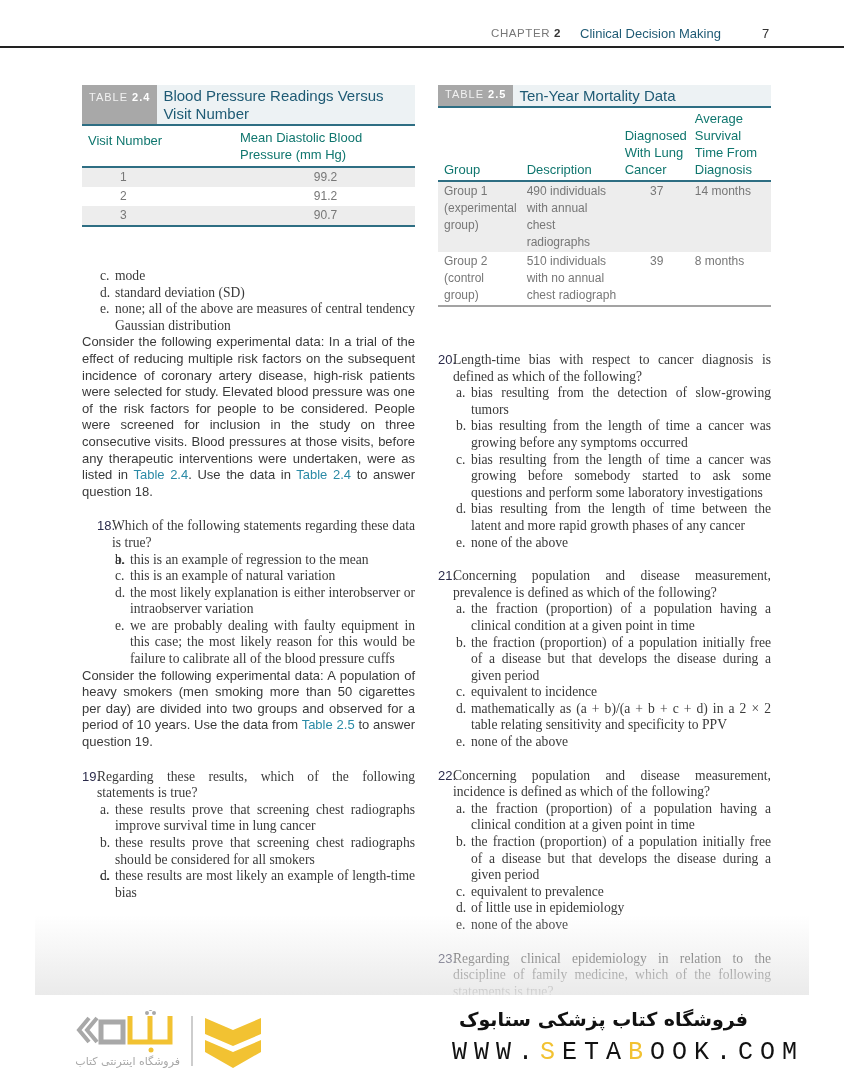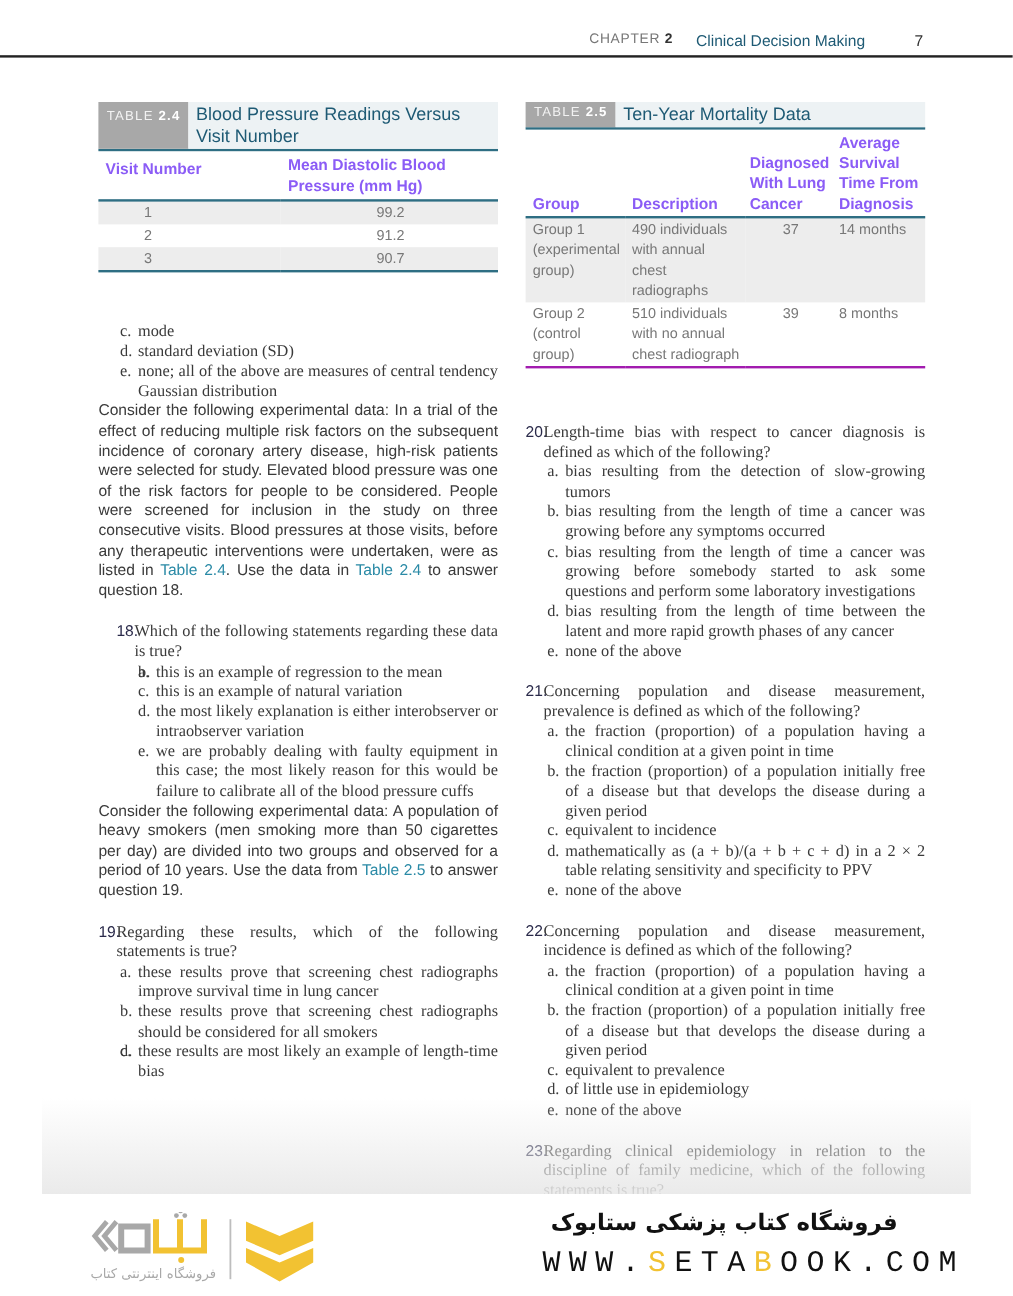--- a/index.html
+++ b/index.html
@@ -16,26 +16,26 @@
   .col { position: absolute; width: 333px; }
   .col-left { left: 82px; top: 85px; }
   .col-right { left: 438px; top: 85px; }
 
   .tbl-head { display: flex; border-bottom: 2px solid #2e6e83; }
   .tbl-label { background: #a8a8a8; color: #f2f2f2; font-family: "Liberation Sans", sans-serif; font-size: 11px; letter-spacing: 1px; padding: 6px 7px; white-space: nowrap; }
   .tbl-label b { font-weight: bold; color: #fff; }
   .tbl-title { background: #edf2f4; flex: 1; color: #1e5a74; font-family: "Liberation Sans", sans-serif; font-weight: normal; font-size: 15px; line-height: 18px; padding: 2px 6px 1px 6px; }
 
   table { border-collapse: collapse; width: 100%; font-family: "Liberation Sans", sans-serif; }
-  th { font-weight: bold; color: #8b5cf6; font-size: 13px; line-height: 17px; text-align: left; vertical-align: bottom; padding: 2px 4px 2px 6px; border-bottom: 2px solid #2e6e83; }
+  th { font-weight: normal; color: #0f766e; font-size: 13px; line-height: 17px; text-align: left; vertical-align: bottom; padding: 2px 4px 2px 6px; border-bottom: 2px solid #2e6e83; }
   td { font-size: 12px; color: #777; line-height: 17px; vertical-align: top; padding: 1px 4px 1px 6px; }
   tr.shade td { background: #ededed; }
   table.t24 td { text-align: center; }
   table.t24 tbody tr:last-child td { border-bottom: 2px solid #2e6e83; }
-  table.t25 tbody tr:last-child td { border-bottom: 2px solid #a21caf; }
+  table.t25 tbody tr:last-child td { border-bottom: 2px solid #a3a3a3; }
   table.t25 td.num { text-align: center; }
 
   .serif { font-family: "Liberation Serif", serif; font-size: 13.6px; line-height: 16.6px; color: #3a3a3a; text-align: justify; }
   .sans-para { font-family: "Liberation Sans", sans-serif; font-size: 13px; line-height: 16.6px; color: #3a3a3a; text-align: justify; }
   .link { color: #2a8aa6; }
 
   .opts { list-style: none; }
   .opt { position: relative; padding-left: 33px; }
   .opt .letter { position: absolute; left: 18px; }
   .q { position: relative; padding-left: 15px; }

